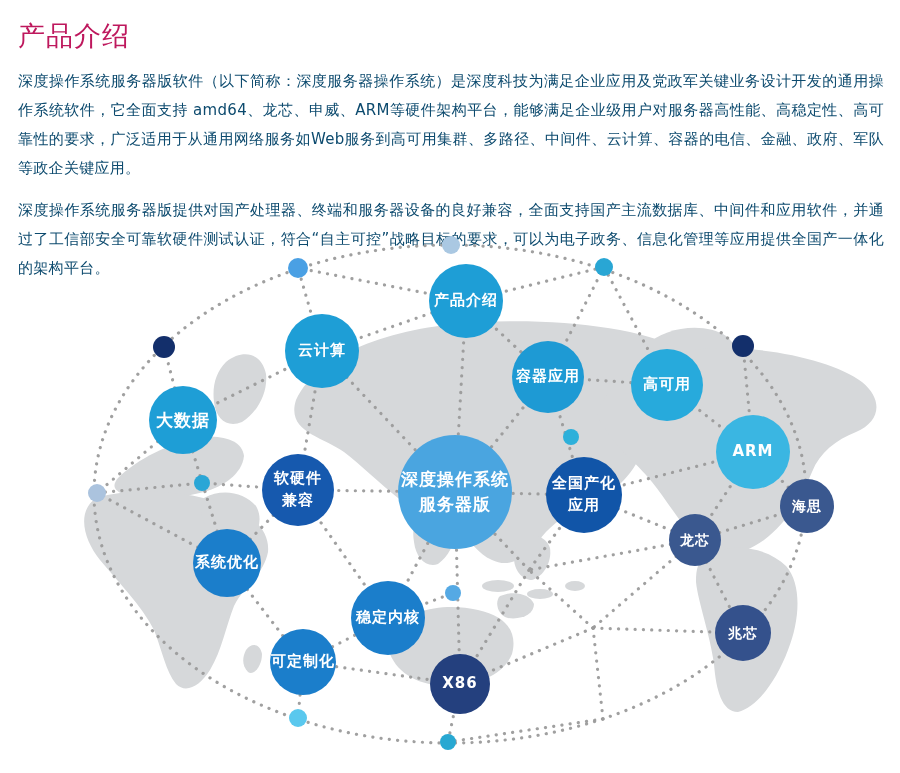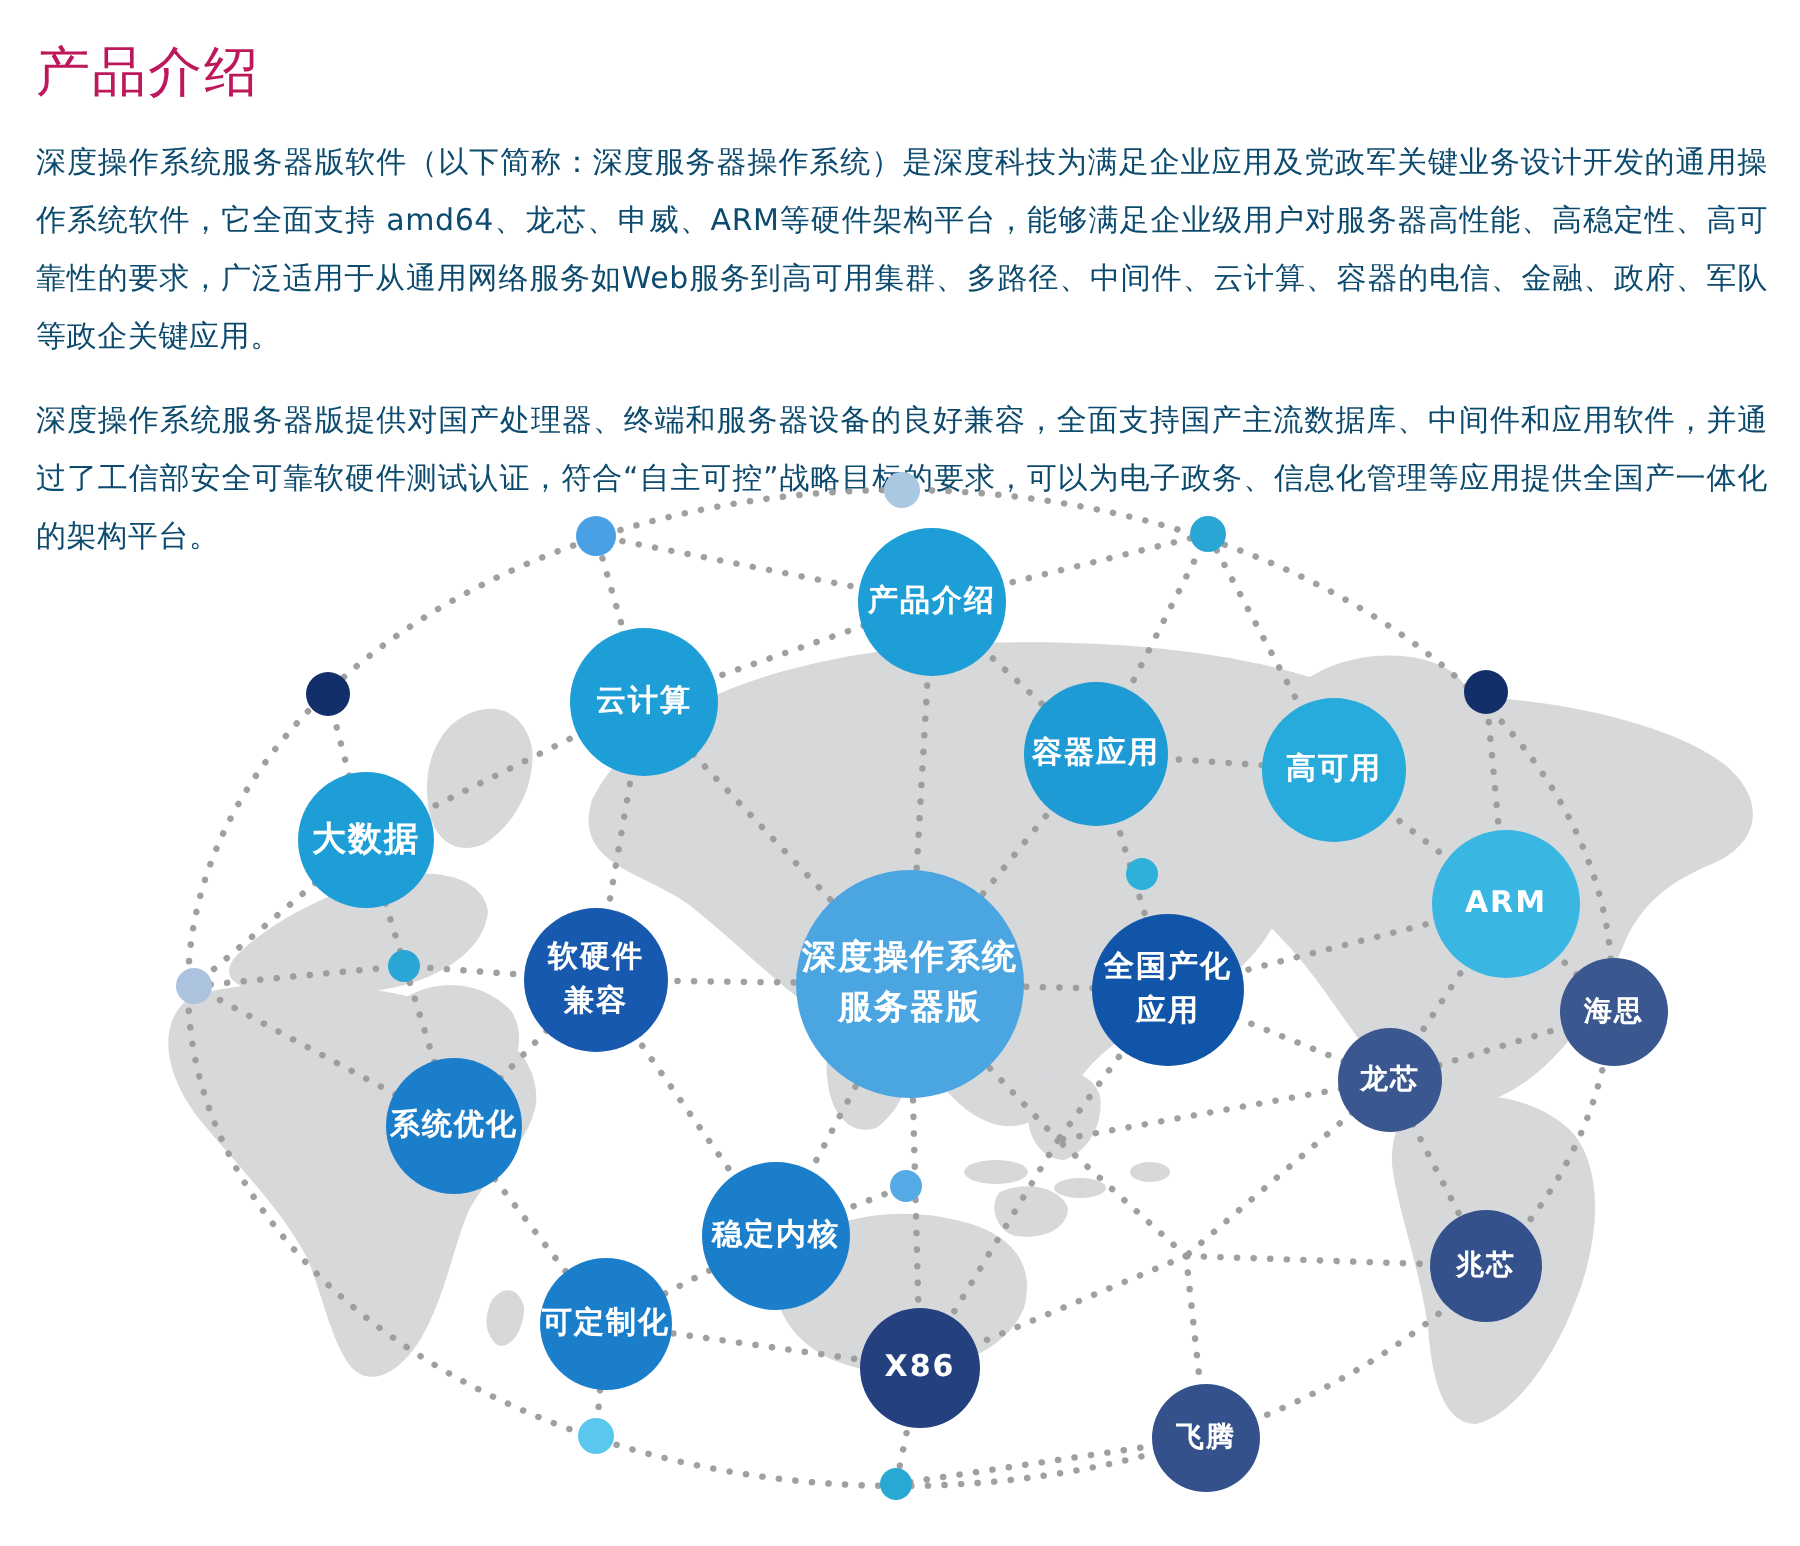--- a/index.html
+++ b/index.html
@@ -163,15 +163,14 @@
       <div class="bubble" style="left: 262px; top: 224px; height: 72px; width: 72px; background: rgb(22, 89, 174); font-size: 15px;">软硬件
 兼容</div>
       <div class="bubble" style="left: 546px; top: 227px; height: 76px; width: 76px; background: rgb(17, 85, 168); font-size: 15px;">全国产化
 应用</div>
       <div class="bubble" style="left: 669px; top: 284px; height: 52px; width: 52px; background: rgb(58, 88, 143); font-size: 14px;">龙芯</div>
       <div class="bubble" style="left: 193px; top: 299px; height: 68px; width: 68px; background: rgb(27, 126, 203); font-size: 15px;">系统优化</div>
       <div class="bubble" style="left: 351px; top: 351px; height: 74px; width: 74px; background: rgb(27, 126, 203); font-size: 15px;">稳定内核</div>
       <div class="bubble" style="left: 715px; top: 375px; height: 56px; width: 56px; background: rgb(52, 81, 140); font-size: 14px;">兆芯</div>
       <div class="bubble" style="left: 430px; top: 424px; height: 60px; width: 60px; background: rgb(36, 64, 126); font-size: 15px;">X86</div>
       <div class="bubble" style="left: 270px; top: 399px; height: 66px; width: 66px; background: rgb(27, 126, 203); font-size: 15px;">可定制化</div>
-      <div class="bubble" style="left: 576px; top: 462px; height: 54px; width: 54px; background: rgb(52, 81, 140); font-size: 14px;">飞腾</div>
     </div>
 </main>
 
 </body></html>

